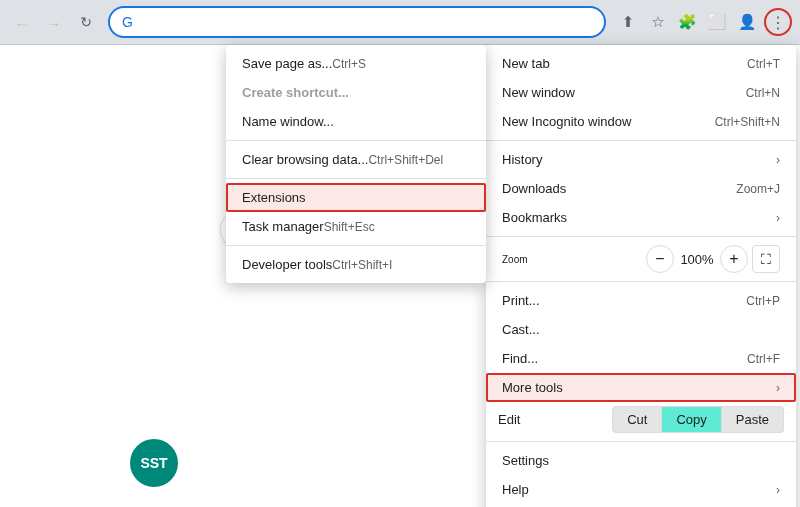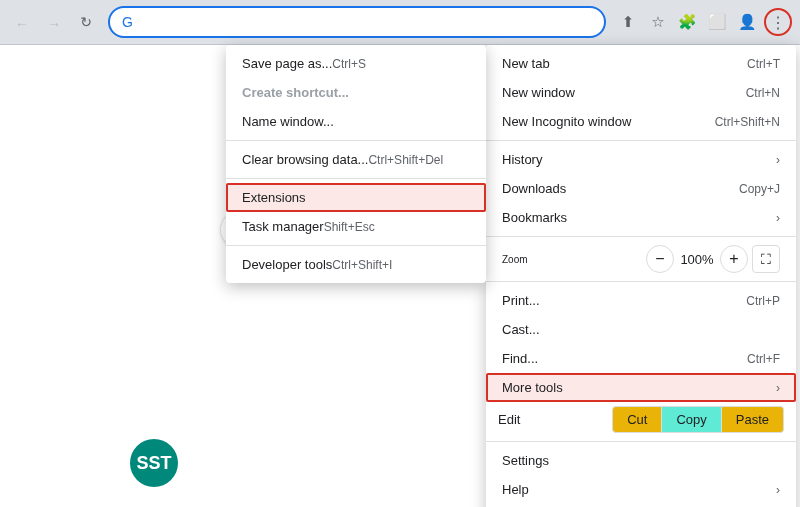--- a/index.html
+++ b/index.html
@@ -122,21 +122,21 @@
 
     .avatar-circle {
       position: absolute;
       bottom: 20px;
       left: 130px;
       width: 48px; height: 48px;
       border-radius: 50%;
       background: #00897b;
       display: flex; align-items: center; justify-content: center;
       color: white;
-      font-size: 18px;
+      font-size: 14px;
       font-weight: bold;
     }
 
     
     .chrome-menu {
       position: absolute;
       top: 45px;
       right: 4px;
       width: 310px;
       background: white;
@@ -219,21 +219,21 @@
     
     .edit-row {
       display: flex;
       align-items: center;
       padding: 4px 12px;
       gap: 0;
     }
     .edit-label { color: #202124; font-size: 13px; flex: 1; }
     .edit-btn {
       border: 1px solid #dadce0;
-      background: #eab308;
+      background: #e5e5e5;
       cursor: pointer;
       padding: 5px 14px;
       font-size: 13px;
       color: #202124;
     }
     .edit-btn:first-of-type { border-radius: 4px 0 0 4px; }
     .edit-btn.copy-highlight {
       background: #5eead4;
     }
     .edit-btn:last-of-type { border-radius: 0 4px 4px 0; }
@@ -350,21 +350,21 @@
   </div>
 
   <div class="menu-separator"></div>
 
   <div class="menu-item">
     <span>History</span>
     <span class="menu-arrow">›</span>
   </div>
   <div class="menu-item">
     <span>Downloads</span>
-    <span class="shortcut">Copy+J</span>
+    <span class="shortcut">Zoom+J</span>
   </div>
   <div class="menu-item">
     <span>Bookmarks</span>
     <span class="menu-arrow">›</span>
   </div>
 
   <div class="menu-separator"></div>
 
   <div class="zoom-row">
     <span class="zoom-label">Zoom</span>

